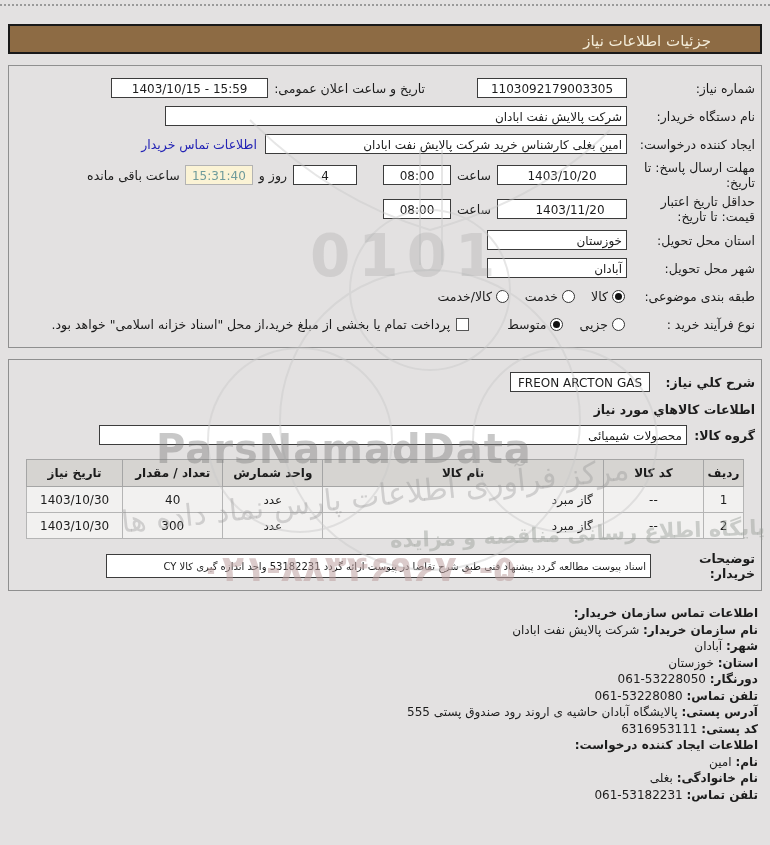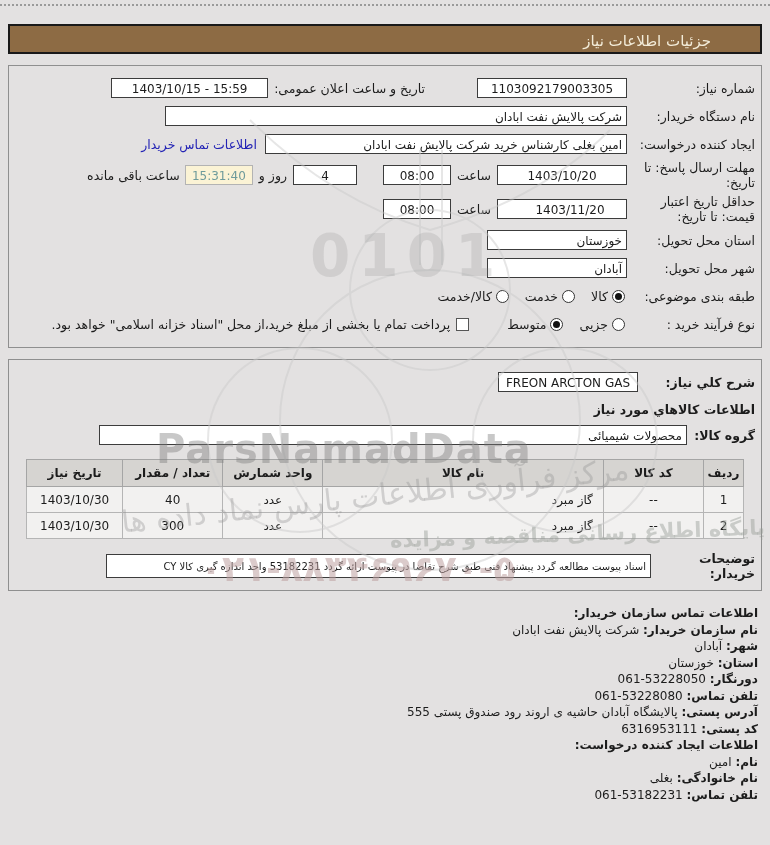--- a/index.html
+++ b/index.html
@@ -175,21 +175,21 @@
     <span class="checkbox" style="margin-right:22px;"></span>
     <span>پرداخت تمام یا بخشی از مبلغ خرید،از محل "اسناد خزانه اسلامی" خواهد بود.</span>
   </div>
 
 </div>
 
 <div class="panel">
 
   <div class="row">
     <span class="lbl lbl-b" style="width:105px;">شرح کلي نیاز:</span>
-    <span class="field num" style="width:140px;margin-right:12px;">FREON ARCTON GAS</span>
+    <span class="field num" style="width:140px;margin-right:0;">FREON ARCTON GAS</span>
   </div>
 
   <div class="heading">اطلاعات کالاهاي مورد نیاز</div>
 
   <div class="row">
     <span class="lbl lbl-b" style="width:62px;">گروه کالا:</span>
     <span class="field val-r" style="width:588px;margin-right:6px;">محصولات شیمیائی</span>
   </div>
 
   <table class="items">

